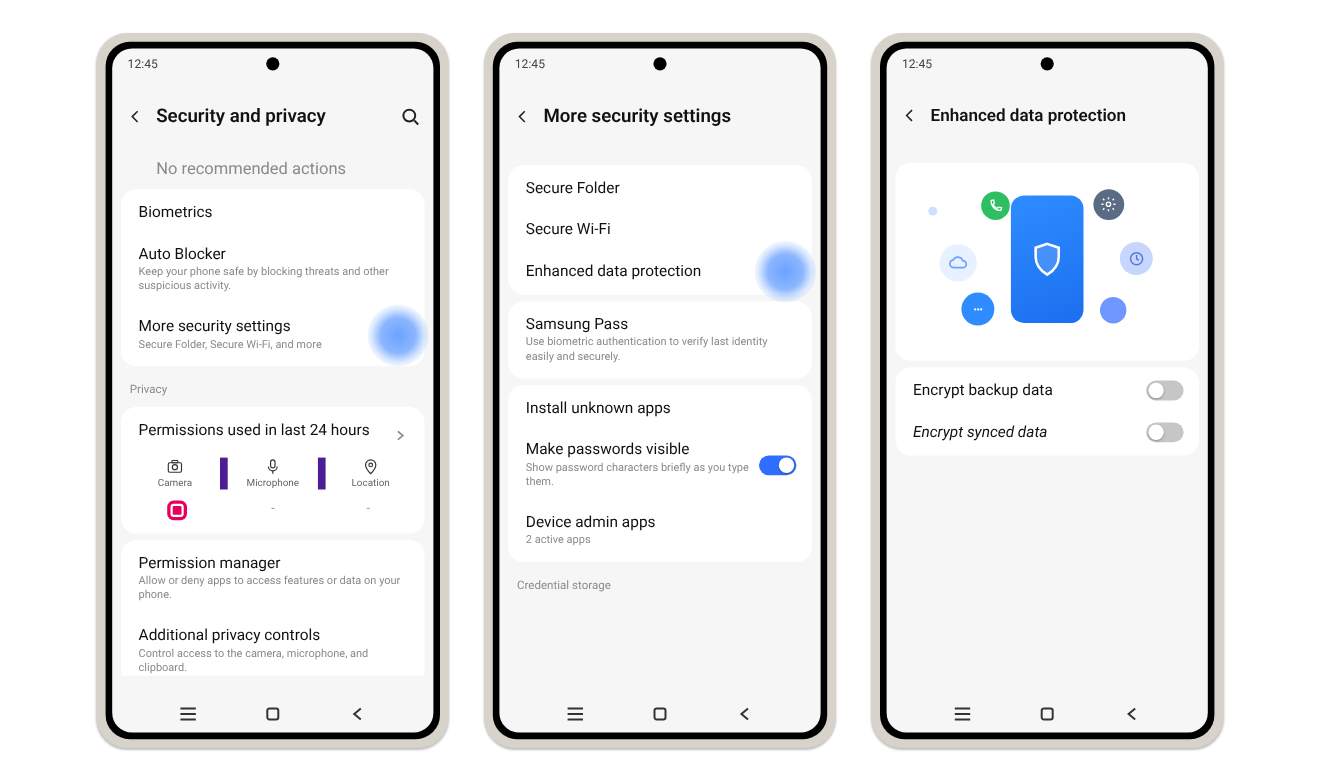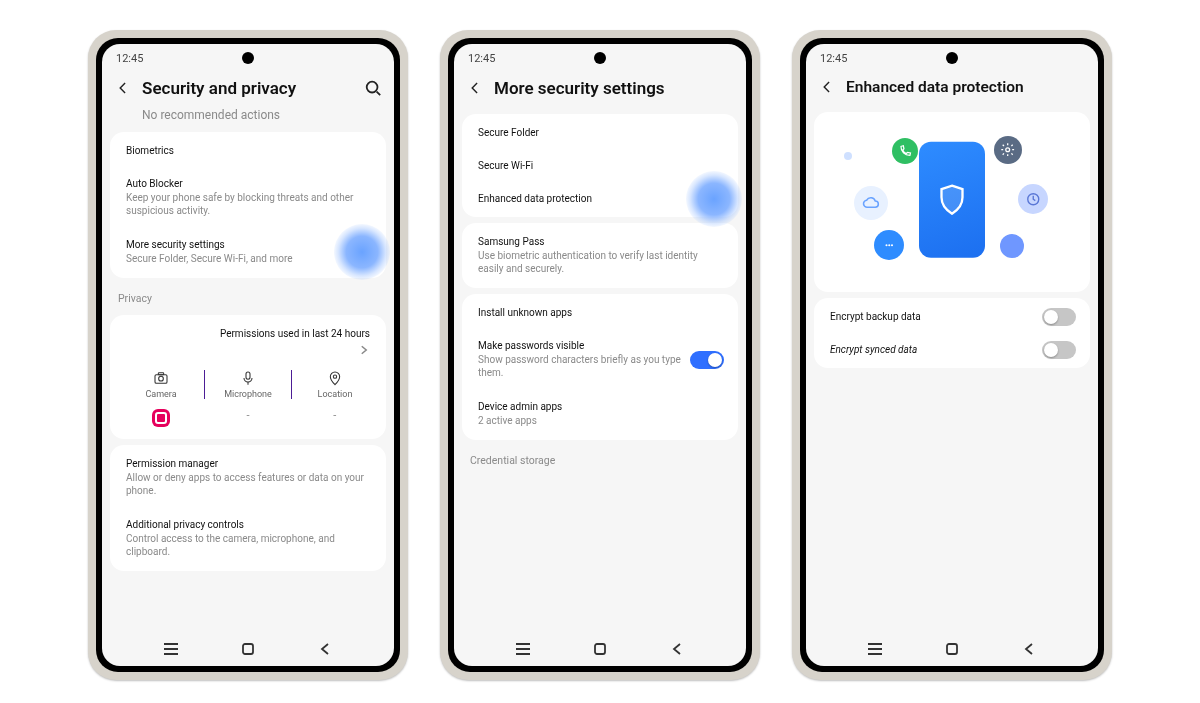--- a/index.html
+++ b/index.html
@@ -2,42 +2,42 @@
 <html><head>
 <meta charset="utf-8">
 <style>
   html,body{margin:0;padding:0;background:#fff;font-family:-apple-system,BlinkMacSystemFont,"Segoe UI",Roboto,Arial,sans-serif;color:#111;}
   .stage{width:1200px;height:703px;position:relative;background:#fff;}
   .phone{position:absolute;top:30px;width:320px;height:650px;border-radius:28px;background:#d7d3cb;padding:8px;box-sizing:border-box;box-shadow:0 1px 2px rgba(0,0,0,.25);}
   .phone.p1{left:88px;}
   .phone.p2{left:440px;}
   .phone.p3{left:792px;}
   .bezel{width:100%;height:100%;border-radius:22px;background:#000;padding:6px;box-sizing:border-box;position:relative;}
-  .screen{width:100%;height:100%;border-radius:18px;background:#f6f6f6;overflow:hidden;position:relative;display:flex;flex-direction:column;}
+  .screen{width:100%;height:100%;border-radius:18px;background:#f6f6f6;overflow:hidden;position:relative;display:flex;flex-direction:column;gap:18px;}
   .camera{position:absolute;top:14px;left:50%;transform:translateX(-50%);width:12px;height:12px;background:#000;border-radius:50%;z-index:5;}
   .statusbar{height:28px;flex:0 0 28px;display:flex;align-items:center;padding:0 14px;font-size:11px;color:#444;}
   .titlebar{flex:0 0 auto;display:flex;align-items:center;padding:6px 12px 10px 12px;gap:10px;}
   .back{width:18px;height:18px;display:flex;align-items:center;justify-content:center;}
   .back svg{width:14px;height:14px;stroke:#222;stroke-width:2;fill:none;}
   .title{font-size:17px;font-weight:600;color:#111;flex:1;white-space:nowrap;overflow:hidden;text-overflow:ellipsis;}
   .search{width:18px;height:18px;}
   .search svg{width:18px;height:18px;stroke:#222;stroke-width:2;fill:none;}
   .content{flex:1 1 auto;overflow:hidden;position:relative;}
   .scroll{position:absolute;inset:0;overflow:hidden;}
   .card{background:#fff;border-radius:14px;margin:6px 8px;padding:2px 0;}
   .section-label{font-size:10.5px;color:#8a8a8a;padding:8px 16px 4px 16px;}
   .row{padding:11px 16px;display:flex;flex-direction:column;gap:2px;position:relative;}
   .row.click{cursor:pointer;}
-  .row .lbl{font-size:10px;color:#111;}
+  .row .lbl{font-size:14px;color:#111;}
   .row .sub{font-size:10px;color:#8a8a8a;line-height:1.3;}
-  .row.hd{flex-direction:column;align-items:flex-end;justify-content:space-between;}
+  .row.hd{flex-direction:row;align-items:flex-end;justify-content:space-between;}
   .chev{width:12px;height:12px;}
   .chev svg{width:12px;height:12px;stroke:#888;stroke-width:2;fill:none;}
   .perm-grid{display:flex;justify-content:space-around;padding:6px 8px 10px 8px;}
-  .perm-col{flex:1;display:flex;flex-direction:column;align-items:center;gap:3px;border-right:1px solid #4c1d95;}
+  .perm-col{flex:1;display:flex;flex-direction:column;align-items:center;gap:3px;border-right:7px solid #4c1d95;}
   .perm-col:last-child{border-right:none;}
   .perm-ico{width:16px;height:16px;stroke:#333;stroke-width:1.6;fill:none;}
   .perm-name{font-size:9px;color:#666;}
   .perm-apps{display:flex;justify-content:space-around;padding:0 8px 10px 8px;}
   .perm-app{flex:1;display:flex;justify-content:center;font-size:11px;color:#888;}
   .app-dot{width:18px;height:18px;border-radius:6px;background:#e6005c;display:flex;align-items:center;justify-content:center;}
   .app-dot::after{content:"";width:8px;height:8px;border:2px solid #fff;border-radius:3px;}
   .toggle{position:absolute;right:14px;top:50%;transform:translateY(-50%);width:34px;height:18px;border-radius:10px;background:#c6c6c6;display:flex;align-items:center;}
   .toggle .knob{width:14px;height:14px;border-radius:50%;background:#fff;margin-left:2px;box-shadow:0 1px 2px rgba(0,0,0,.3);} 
   .toggle.on{background:#2f6fff;justify-content:flex-end;}
@@ -78,21 +78,21 @@
               </svg>
             </div>
       <div class="title">Security and privacy</div>
       <div class="search"><svg viewBox="0 0 20 20">
                 <circle cx="9" cy="9" r="6"></circle>
                 <line x1="14" y1="14" x2="18" y2="18"></line>
               </svg></div>
     </div>
     <div class="content">
             <div class="scroll">
-      <div style="padding:0 22px 4px 40px;font-size:12px;color:#8a8a8a;">No recommended actions</div>
+      <div style="padding:0 22px 4px 40px;font-size:15px;color:#8a8a8a;">No recommended actions</div>
       <div class="card">
         <div class="row click">
                   <span class="lbl">Biometrics</span>
                 </div>
         <div class="row click">
           <span class="lbl">Auto Blocker</span>
           <span class="sub">Keep your phone safe by blocking threats and other suspicious activity.</span>
         </div>
         <div class="row click" style="overflow:visible;">
           <span class="lbl">More security settings</span>

